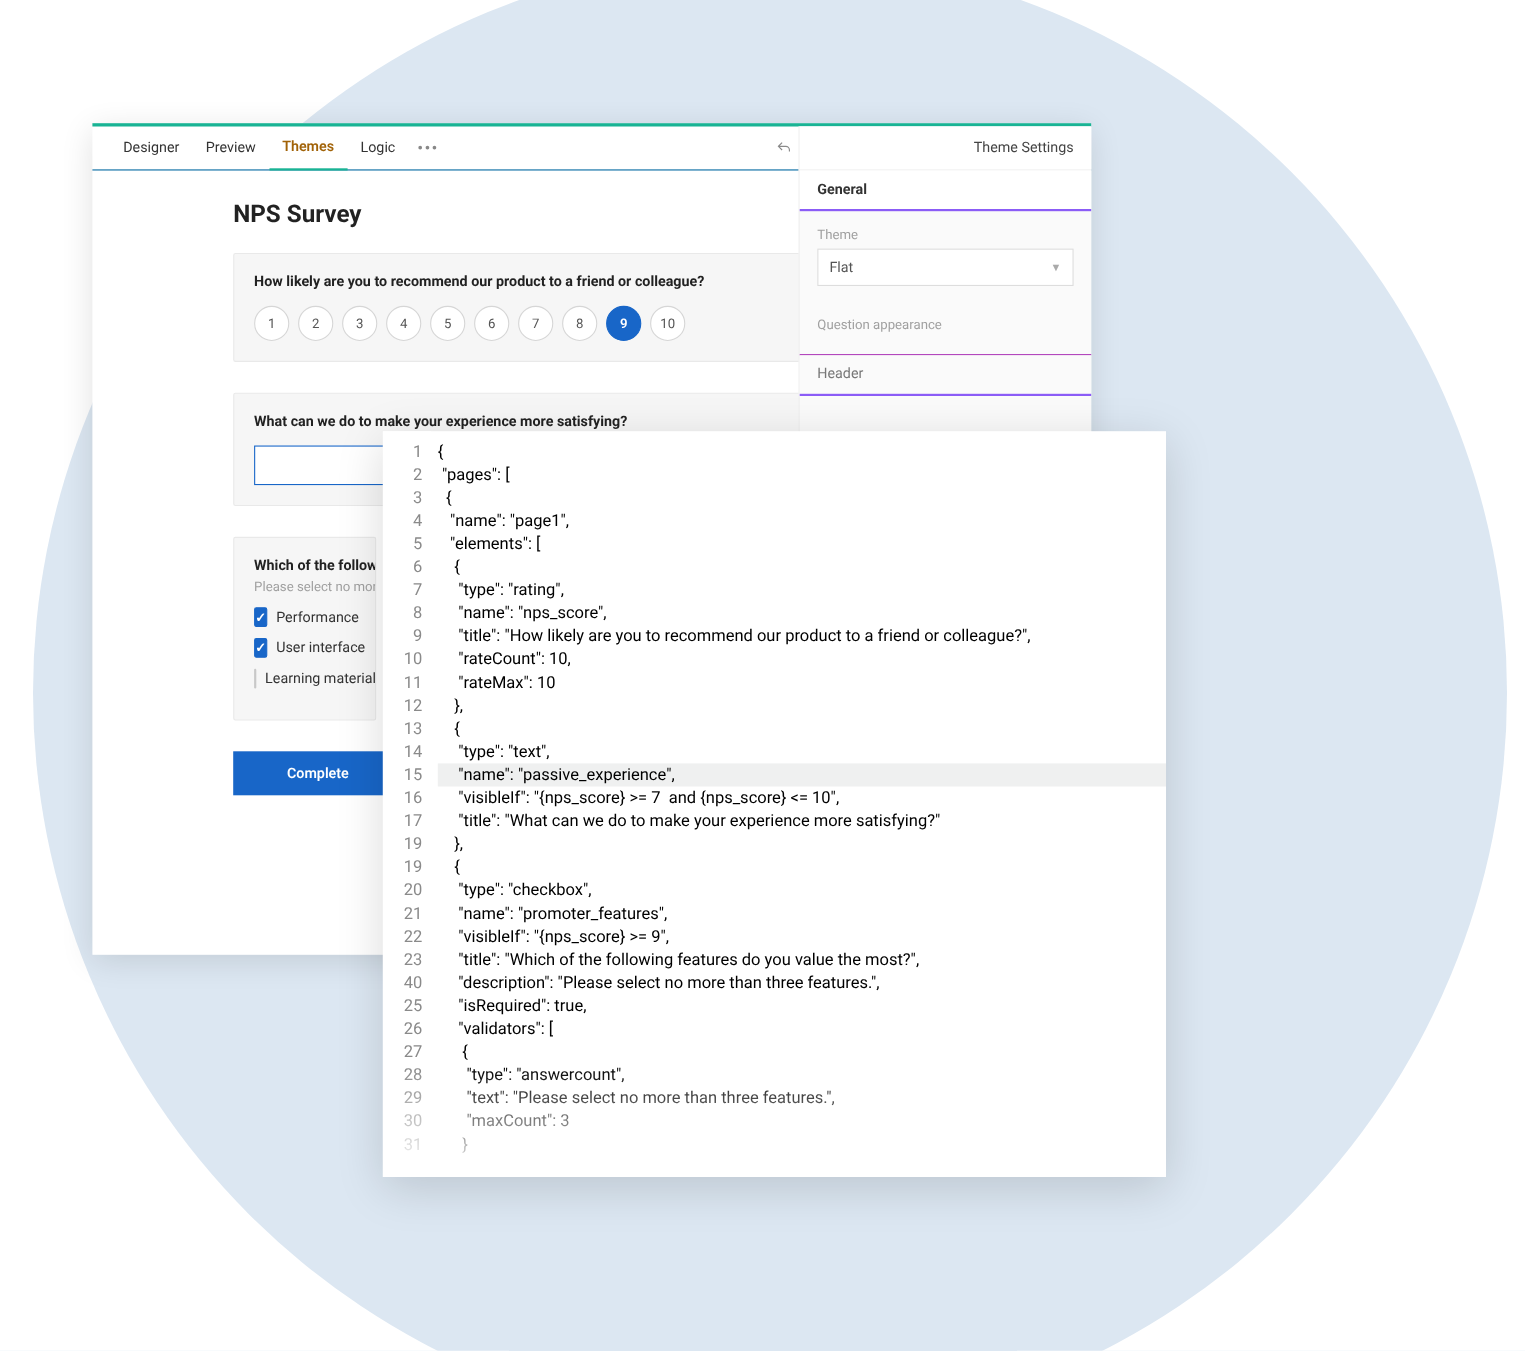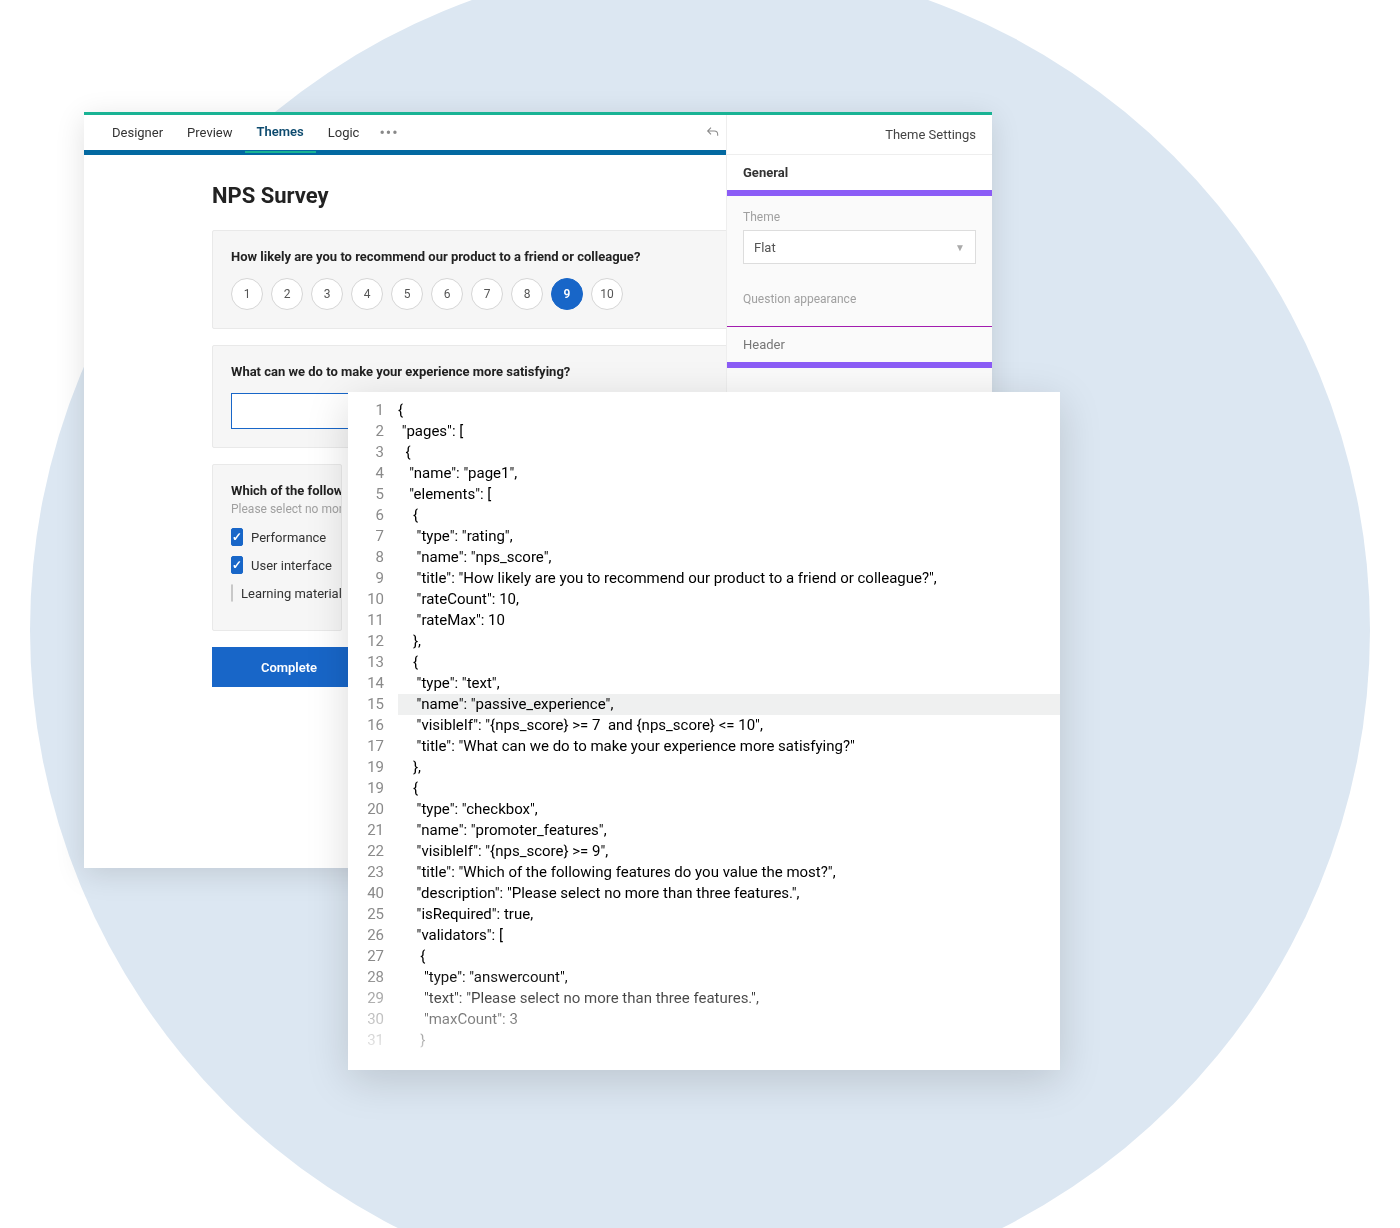--- a/index.html
+++ b/index.html
@@ -1,45 +1,45 @@
 <!DOCTYPE html>
 <html><head>
 <meta charset="utf-8">
 <style>
 *{box-sizing:border-box;margin:0;padding:0;font-family:-apple-system,BlinkMacSystemFont,"Segoe UI",Roboto,Arial,sans-serif}
 body{width:1400px;height:1228px;background:#fff;position:relative;overflow:hidden}
 .bg-circle{position:absolute;width:1340px;height:1340px;border-radius:50%;background:#dce7f2;left:30px;top:-40px;z-index:0}
 .app{position:absolute;left:84px;top:112px;width:908px;height:756px;background:#fff;box-shadow:0 6px 28px rgba(0,0,0,.12);z-index:1}
 .app-bar{height:3px;background:#19b394}
-.tabs{display:flex;align-items:center;height:40px;padding:0 16px;border-bottom:5px solid #0369a1}
+.tabs{display:flex;align-items:center;height:40px;padding:0 16px;border-bottom:1px solid #0369a1}
 .tab{height:40px;display:flex;align-items:center;padding:0 12px;font-size:13px;color:#333;cursor:pointer}
-.tab.active{color:#0c4a6e;font-weight:600;border-bottom:2px solid #19b394}
+.tab.active{color:#a16207;font-weight:600;border-bottom:2px solid #19b394}
 .more-dots{padding:0 8px;color:#888;letter-spacing:1px}
 .toolbar-icons{margin-left:auto;display:flex;align-items:center;gap:14px}
 .ticon{width:18px;height:18px;display:flex;align-items:center;justify-content:center;color:#8a8a8a;cursor:pointer}
 .ticon svg{width:16px;height:16px;stroke:currentColor;fill:none;stroke-width:1.6}
 .ticon.teal{color:#19b394}
 .vdiv{width:1px;height:20px;background:#e6e6e6}
 .content{padding:28px 128px}
 .survey-title{font-size:22px;font-weight:700;color:#222;margin-bottom:22px}
-.panel{background:#f6f6f6;border:1px solid #e9e9e9;border-radius:2px;padding:18px;margin-bottom:16px}
+.panel{background:#f6f6f6;border:1px solid #e9e9e9;border-radius:2px;padding:18px;margin-bottom:28px}
 .qtitle{font-size:13px;font-weight:700;color:#222;margin-bottom:14px}
 .qdesc{font-size:12px;color:#a0a0a0;margin-top:-10px;margin-bottom:12px}
 .rating-row{display:flex;gap:8px}
 .rating-btn{width:32px;height:32px;border-radius:50%;border:1px solid #d6d6d6;background:#fff;font-size:12px;color:#555;display:flex;align-items:center;justify-content:center;cursor:pointer}
 .rating-btn.sel{background:#1866c8;border-color:#1866c8;color:#fff;font-weight:600}
 .textin{width:100%;height:36px;border:1.5px solid #1866c8;background:#fff;padding:0 10px;font-size:13px}
 .cb-row{display:flex;align-items:center;gap:8px;margin-bottom:10px;font-size:13px;color:#333}
 .cb{width:18px;height:18px;border:1px solid #c8c8c8;background:#fff;display:flex;align-items:center;justify-content:center;border-radius:2px}
 .cb.ck{background:#1866c8;border-color:#1866c8}
 .cb.ck::after{content:"✓";color:#fff;font-size:12px;font-weight:700}
 .complete-btn{width:154px;height:40px;background:#1866c8;color:#fff;border:none;font-size:13px;font-weight:600;display:flex;align-items:center;justify-content:center;cursor:pointer}
 .sidepanel{position:absolute;right:0;top:3px;width:266px;height:753px;background:#fafafa;border-left:1px solid #eee}
 .side-head{height:40px;display:flex;align-items:center;justify-content:flex-end;padding:0 16px;background:#fff;border-bottom:1px solid #eee;font-size:13px;color:#444}
-.sec-head{background:#fff;border-bottom:6px solid #8b5cf6;padding:10px 16px;font-size:13px;font-weight:700;color:#333}
+.sec-head{background:#fff;border-bottom:2px solid #8b5cf6;padding:10px 16px;font-size:13px;font-weight:700;color:#333}
 .sec-body{padding:14px 16px;border-bottom:1px solid #a21caf}
 .lbl{font-size:12px;color:#a0a0a0;margin-bottom:6px}
 .selbox{background:#fff;border:1px solid #ddd;height:34px;display:flex;align-items:center;justify-content:space-between;padding:0 10px;font-size:13px;color:#555;margin-bottom:28px}
 .selbox .car{font-size:10px;color:#aaa}
 .togg{display:flex;background:#fff;border:1px solid #ddd;height:34px}
 .togg .opt{flex:1;display:flex;align-items:center;justify-content:center;font-size:12px;color:#666;cursor:pointer}
 .togg .opt.on{color:#19b394;font-weight:600}
 .togg .opt:first-child{border-right:1px solid #ddd}
 .code-window{position:absolute;left:348px;top:392px;width:712px;height:678px;background:#fff;box-shadow:0 10px 40px rgba(0,0,0,.15);z-index:2;overflow:hidden}
 .code-area{display:flex;height:100%;font-family:'Courier New',Consolas,Monaco,monospace;font-size:15px;line-height:21px}

